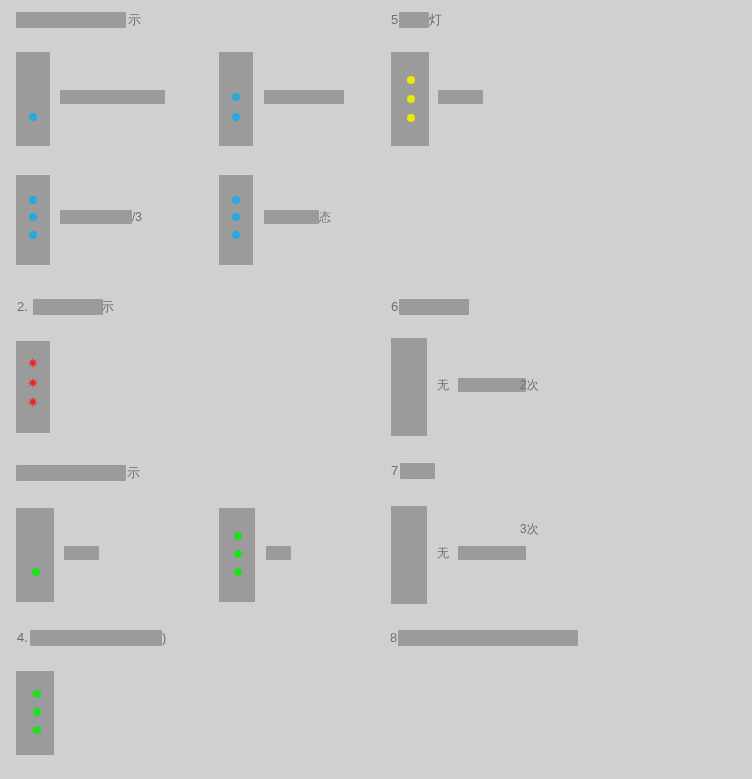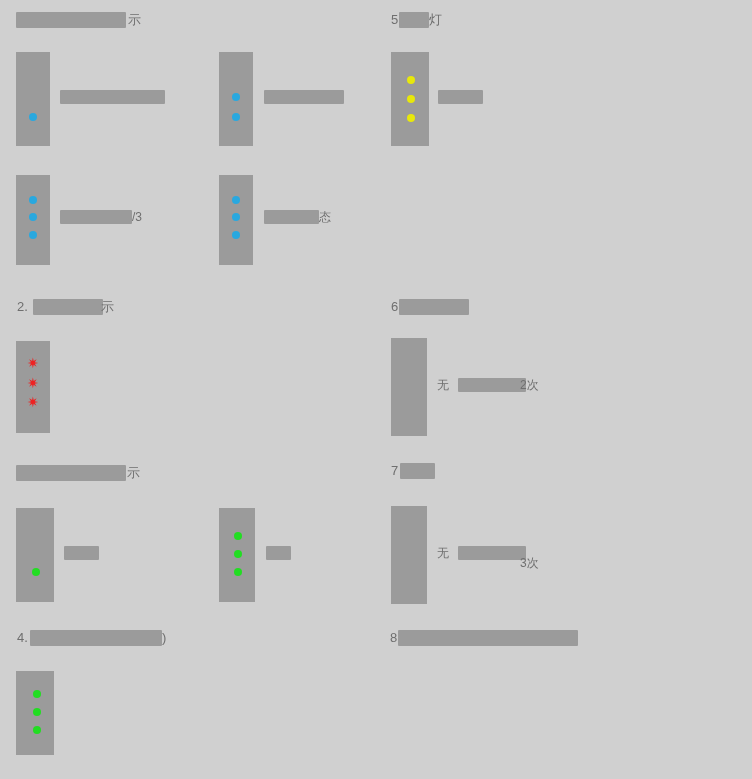--- a/index.html
+++ b/index.html
@@ -170,20 +170,20 @@
     <span class="label-text" style="left:520px; top:378px;">2次</span>
   </div>
 
   <div>
     <span class="heading-text" style="left:391px; top:463px;">7</span>
     <span class="redact" style="left:400px; top:463px; width:35px; height:16px;"></span>
 
     <div class="panel" style="left:391px; top:506px; width:36px; height:98px;"></div>
     <span class="label-text" style="left:437px; top:546px;">无</span>
     <span class="redact" style="left:458px; top:546px; width:68px; height:14px;"></span>
-    <span class="label-text" style="left:520px; top:556px;">3次</span>
+    <span class="label-text" style="left:520px; top:522px;">3次</span>
   </div>
 
   <div>
     <span class="heading-text" style="left:390px; top:630px;">8</span>
     <span class="redact" style="left:398px; top:630px; width:180px; height:16px;"></span>
   </div>
 </div>
 
 </body></html>

